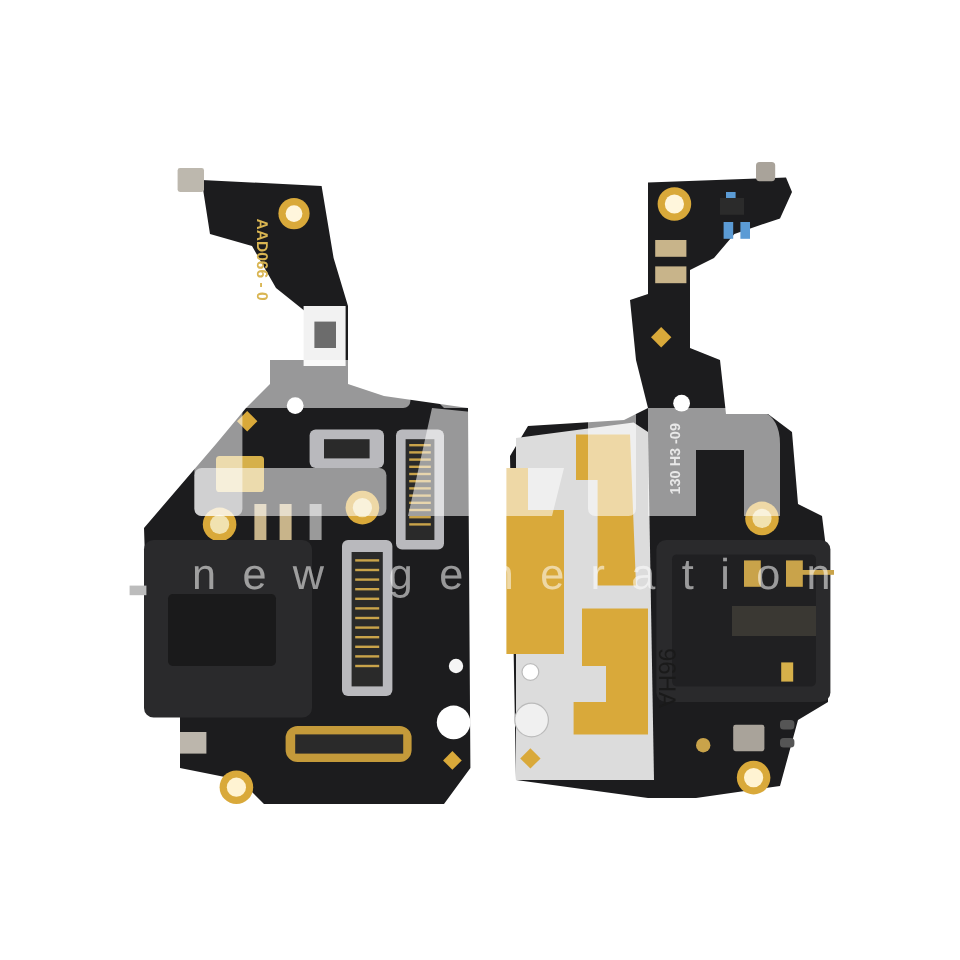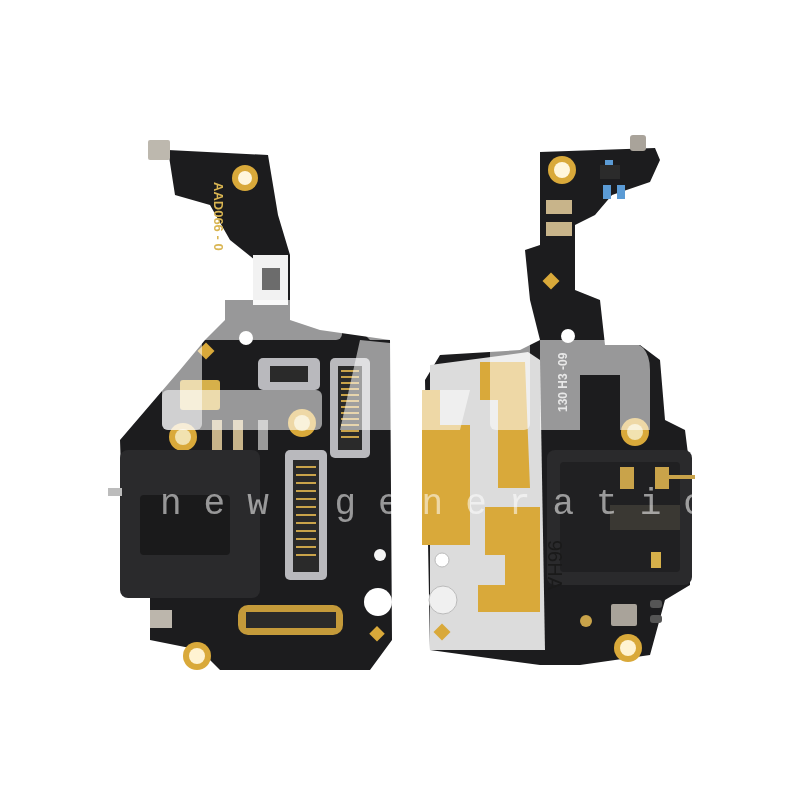--- a/index.html
+++ b/index.html
@@ -3,22 +3,22 @@
   <meta charset="utf-8">
   <style>
     html, body { margin: 0; padding: 0; }
     body {
       width: 800px; height: 800px; background: #ffffff; overflow: hidden;
       position: relative; font-family: "Liberation Sans", sans-serif;
     }
     .scene { position: absolute; inset: 0; }
     svg { position: absolute; left: 0; top: 0; }
     .watermark-text {
-      position: absolute; left: 160px; top: 484px; width: 560px;
-      font-family: Liberation Mono, monospace; font-size: 36px;
+      position: absolute; left: 160px; top: 458px; width: 560px;
+      font-family: Liberation Sans, sans-serif; font-size: 36px;
       color: rgba(255,255,255,0.55); letter-spacing: 22px; white-space: nowrap;
       font-weight: 300;
     }
     .pcb-label {
       position: absolute; font-family: "Liberation Sans", sans-serif;
       font-weight: bold; color: #d9b552; font-size: 13px; white-space: nowrap;
     }
     .label-left { left: 226px; top: 182px; transform: rotate(90deg); transform-origin: left top; }
     .label-right { left: 556px; top: 412px; transform: rotate(-90deg); transform-origin: left top; color: #e8e8e8; font-size: 12px; }
     .jack-label { position: absolute; left: 566px; top: 540px; transform: rotate(90deg); transform-origin: left top; color: #1a1a1a; font-size: 20px; font-family: "Liberation Sans", sans-serif; }

